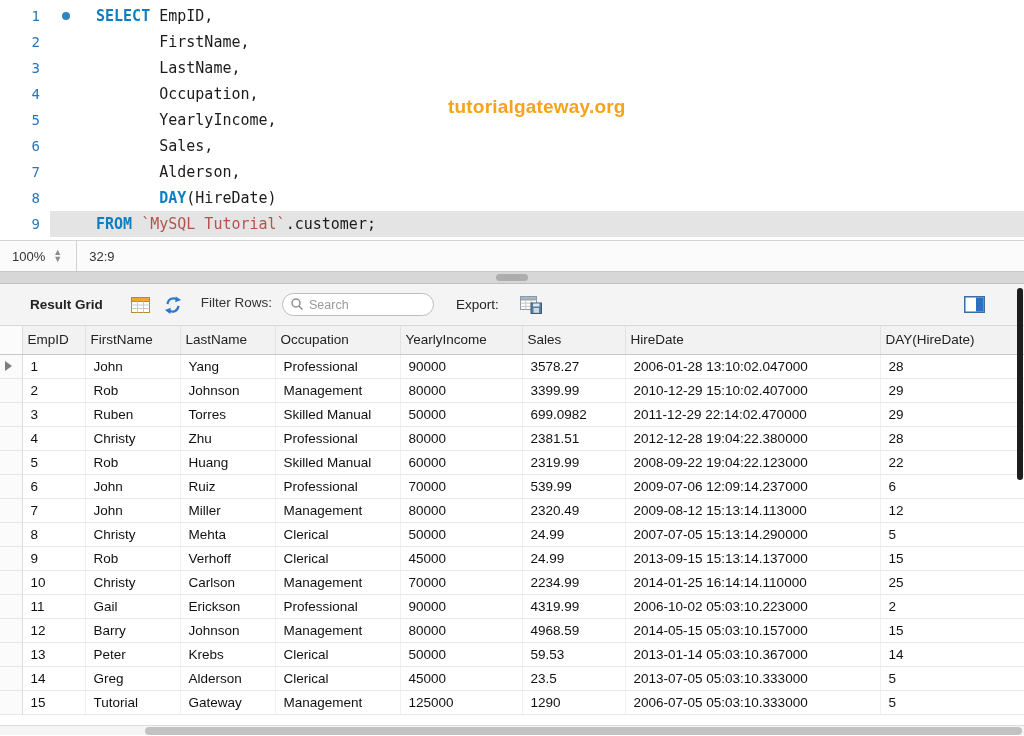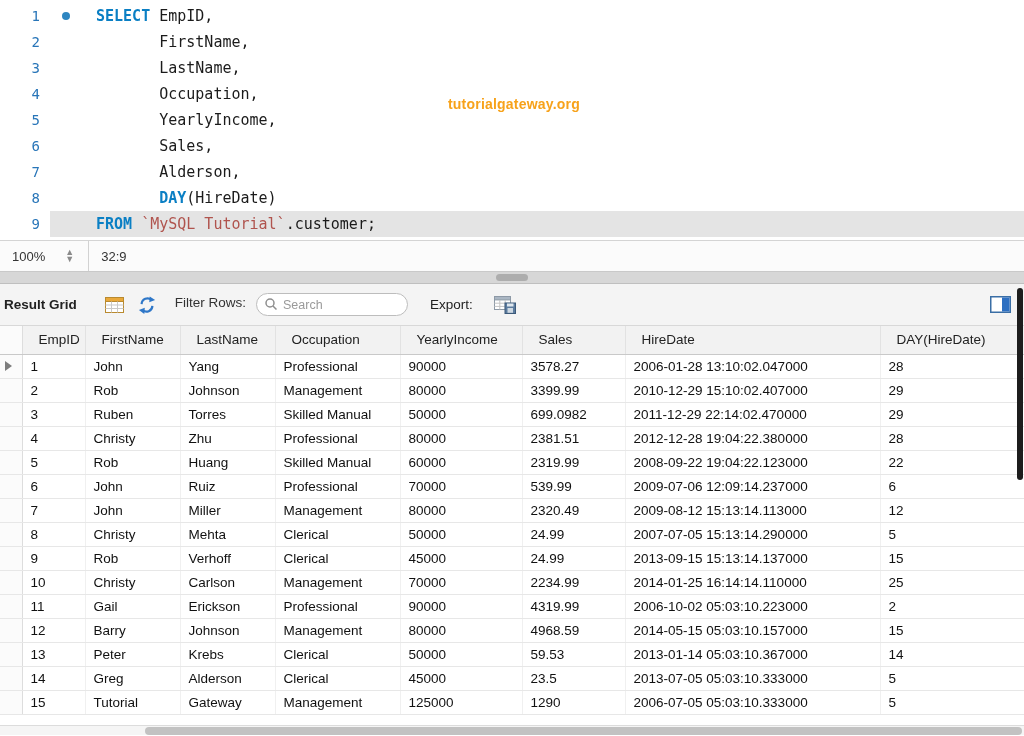--- a/index.html
+++ b/index.html
@@ -34,52 +34,52 @@
     border-radius:50%;background:#2e86c1;
   }
   .code-line .code-text{white-space:pre;flex:1;}
   .code-line.highlight .code-text, .code-line.highlight .stmt-marker{background:var(--highlight-line);}
   .tok-kw{color:var(--keyword);font-weight:bold;}
   .tok-pl{color:#1b1b1b;}
   .tok-id{color:var(--identifier);}
   .watermark{
     position:absolute;left:448px;top:96px;
     font-family:"Liberation Sans", sans-serif;
-    font-size:14px;font-weight:bold;color:var(--watermark-orange);
+    font-size:19px;font-weight:bold;color:var(--watermark-orange);
     letter-spacing:.2px;
   }
 
   
   .statusbar{
     height:32px;border-top:1px solid #d4d4d4;border-bottom:1px solid #c9c9c9;
     background:#fbfbfb;display:flex;align-items:center;
     font-size:13px;color:#333;padding-left:12px;
   }
-  .statusbar .zoom-value{margin-right:20px;}
+  .statusbar .zoom-value{margin-right:8px;}
   .stepper{
     display:flex;flex-direction:column;justify-content:center;
     color:#8a8a8a;font-size:9px;line-height:7px;margin-right:14px;cursor:default;
   }
   .vsep{width:1px;align-self:stretch;background:#d2d2d2;margin-right:12px;}
 
   
   .splitter{
     height:12px;background:#d7d7d7;border-bottom:1px solid #bfbfbf;position:relative;
   }
   .splitter .grip{
     position:absolute;left:50%;top:2px;transform:translateX(-50%);
     width:32px;height:7px;border-radius:4px;background:#adadad;
   }
 
   
   .results{position:relative;height:451px;}
 
   .grid-toolbar{
     height:42px;background:#f4f4f4;border-bottom:1px solid #d8d8d8;
-    display:flex;align-items:center;padding:0 4px;font-size:13.5px;color:#222;
+    display:flex;align-items:center;padding:0 30px;font-size:13.5px;color:#222;
   }
   .grid-toolbar .title{font-weight:bold;margin-right:26px;}
   .tool-icon{display:inline-flex;align-items:center;justify-content:center;
     width:24px;height:22px;margin-right:8px;cursor:pointer;}
   .filter-label{margin:0 10px 5px 8px;color:#333;}
   .search-box{position:relative;width:152px;height:23px;margin-right:22px;}
   .search-box input{
     width:100%;height:100%;border:1px solid #bdbdbd;border-radius:12px;
     padding:0 8px 0 26px;font-size:12.5px;outline:none;background:#fff;color:#333;
     font-family:"Liberation Sans", sans-serif;
@@ -87,21 +87,21 @@
   .search-box input::placeholder{color:#9a9a9a;}
   .search-box .mag{position:absolute;left:8px;top:4px;}
   .export-label{margin-right:20px;}
   .spacer{flex:1;}
 
   
   table.grid{border-collapse:collapse;table-layout:fixed;width:1024px;background:#fff;}
   table.grid th{
     height:28px;background:#f2f2f2;border-bottom:1px solid #c9c9c9;
     border-right:1px solid #e2e2e2;font-weight:normal;text-align:left;
-    padding:0 0 0 16px;font-size:13.5px;color:#222;white-space:nowrap;overflow:hidden;
+    padding:0 0 0 5px;font-size:13.5px;color:#222;white-space:nowrap;overflow:hidden;
   }
   table.grid td{
     height:24px;border-bottom:1px solid #e7e7e7;border-right:1px solid #f0f0f0;
     padding:0 0 0 8px;font-size:13.5px;color:#111;white-space:nowrap;overflow:hidden;
   }
   table.grid .marker-col{padding:0;background:#fbfbfb;border-right:1px solid #dddddd;}
   .row-arrow{
     display:inline-block;width:0;height:0;margin-left:5px;
     border-left:7px solid #7d7d7d;border-top:5px solid transparent;border-bottom:5px solid transparent;
   }

